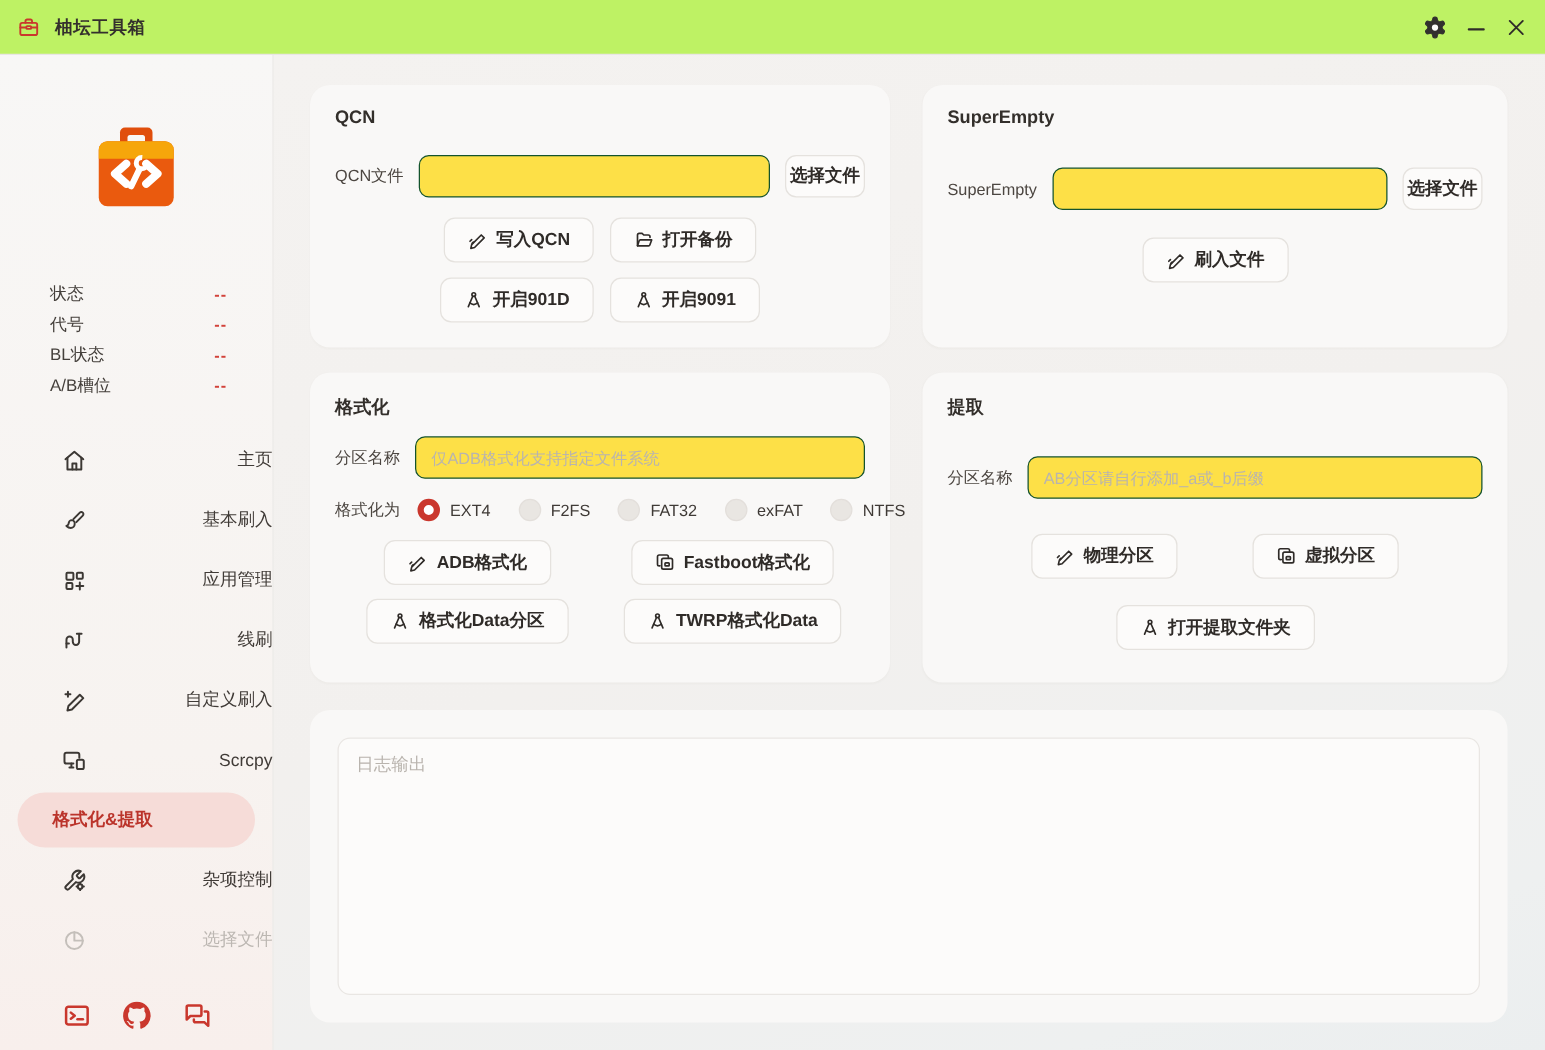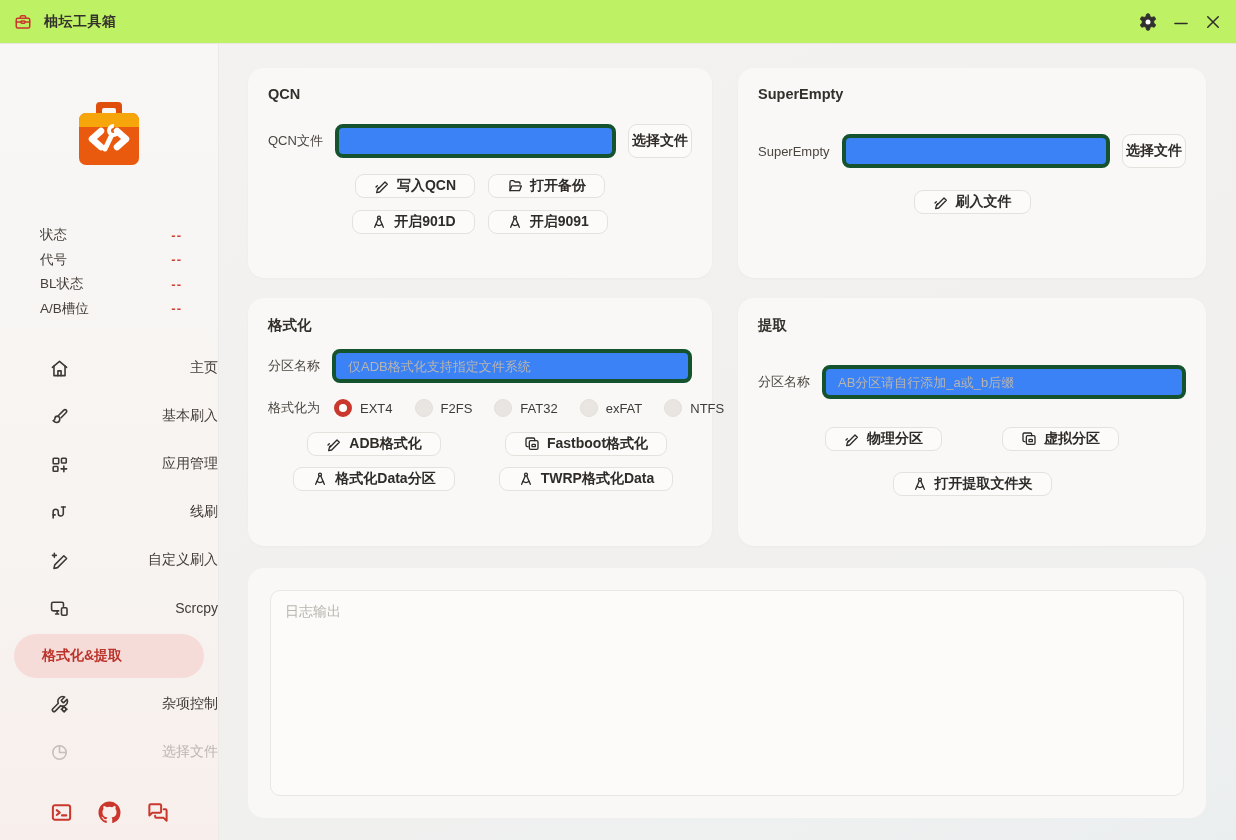--- a/index.html
+++ b/index.html
@@ -40,24 +40,24 @@
   .main { position:absolute; left:219px; top:44px; right:0; bottom:0;
     background:linear-gradient(160deg,#f4f2f0 0%,#f2f0ee 50%,#eef0f0 88%,#ebeeef 100%);
     padding:24px 30px 22px 29px; }
   .grid { display:grid; grid-template-columns:464px 468px; column-gap:26px; row-gap:20px; }
   .card { background:#f9f8f7; border-radius:16px; padding:18px 20px; box-shadow:0 1px 2px rgba(60,50,40,.03); }
   .card-title { font-size:14.5px; font-weight:600; color:#332f2b; }
   .h210 { height:210px; } .h248 { height:248px; }
 
   .file-row { display:flex; align-items:center; gap:12px; margin-top:22px; }
   .field-label { font-size:13px; color:#4c4641; white-space:nowrap; }
-  .tinput { flex:1; height:34px; border:4px solid #14532d; border-radius:8px; background:#3b82f6;
+  .tinput { flex:1; height:34px; border:1px solid #14532d; border-radius:8px; background:#fde047;
     padding:0 12px; font-size:13px; color:#332f2b; outline:none; min-width:0; }
   .tinput::placeholder { color:#b9b4ae; }
-  .btn { display:inline-flex; align-items:center; justify-content:center; gap:7px; height:24px;
+  .btn { display:inline-flex; align-items:center; justify-content:center; gap:7px; height:36px;
     padding:0 18px; background:#fcfbfa; border:1px solid #e5e2de; border-radius:9px;
     font-size:14px; font-weight:600; color:#2f2b28; cursor:pointer; white-space:nowrap; }
   .btn .bicon { width:16px; height:16px; display:flex; color:#2f2b28; }
   .btn-sm { height:34px; padding:0 3px; }
   .btn-row { display:flex; justify-content:center; gap:13px; margin-top:16px; }
   .btn-row.tight { margin-top:12px; }
 
   .radio-row { display:flex; align-items:flex-start; margin-top:16px; }
   .radio-row .field-label { margin-right:14px; }
   .radio-opt { display:flex; align-items:center; cursor:pointer; margin-right:22px; }

